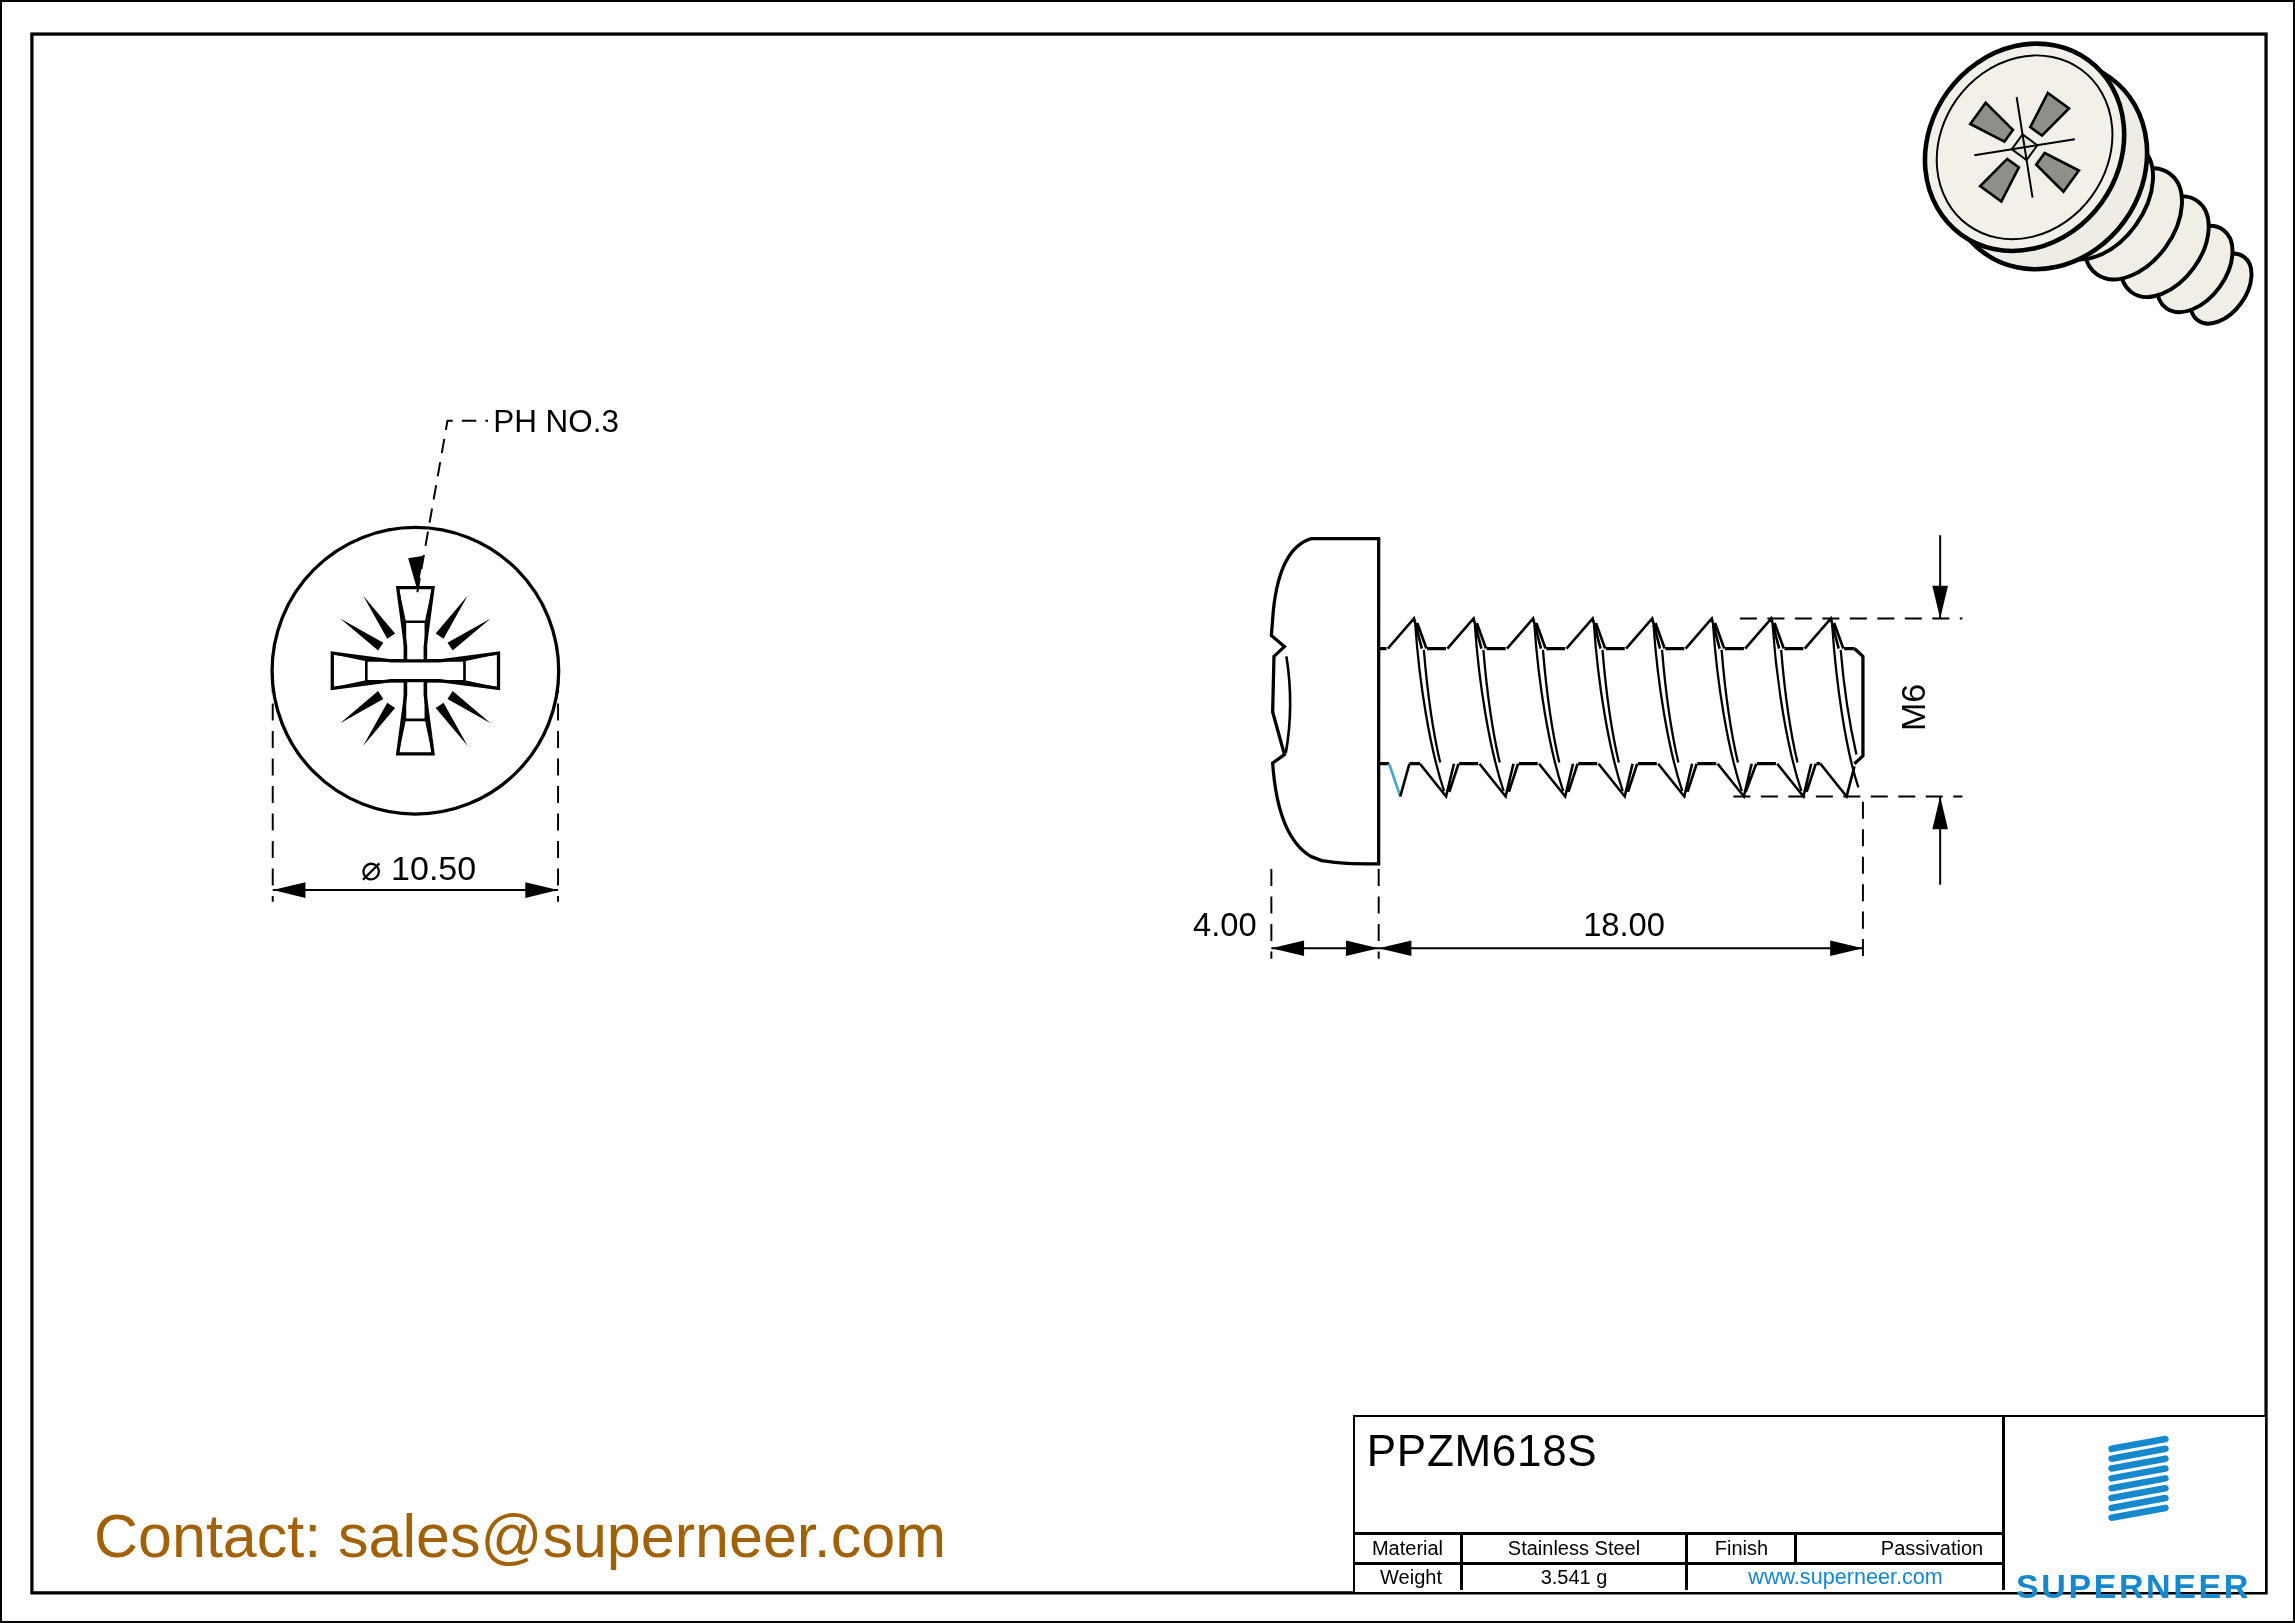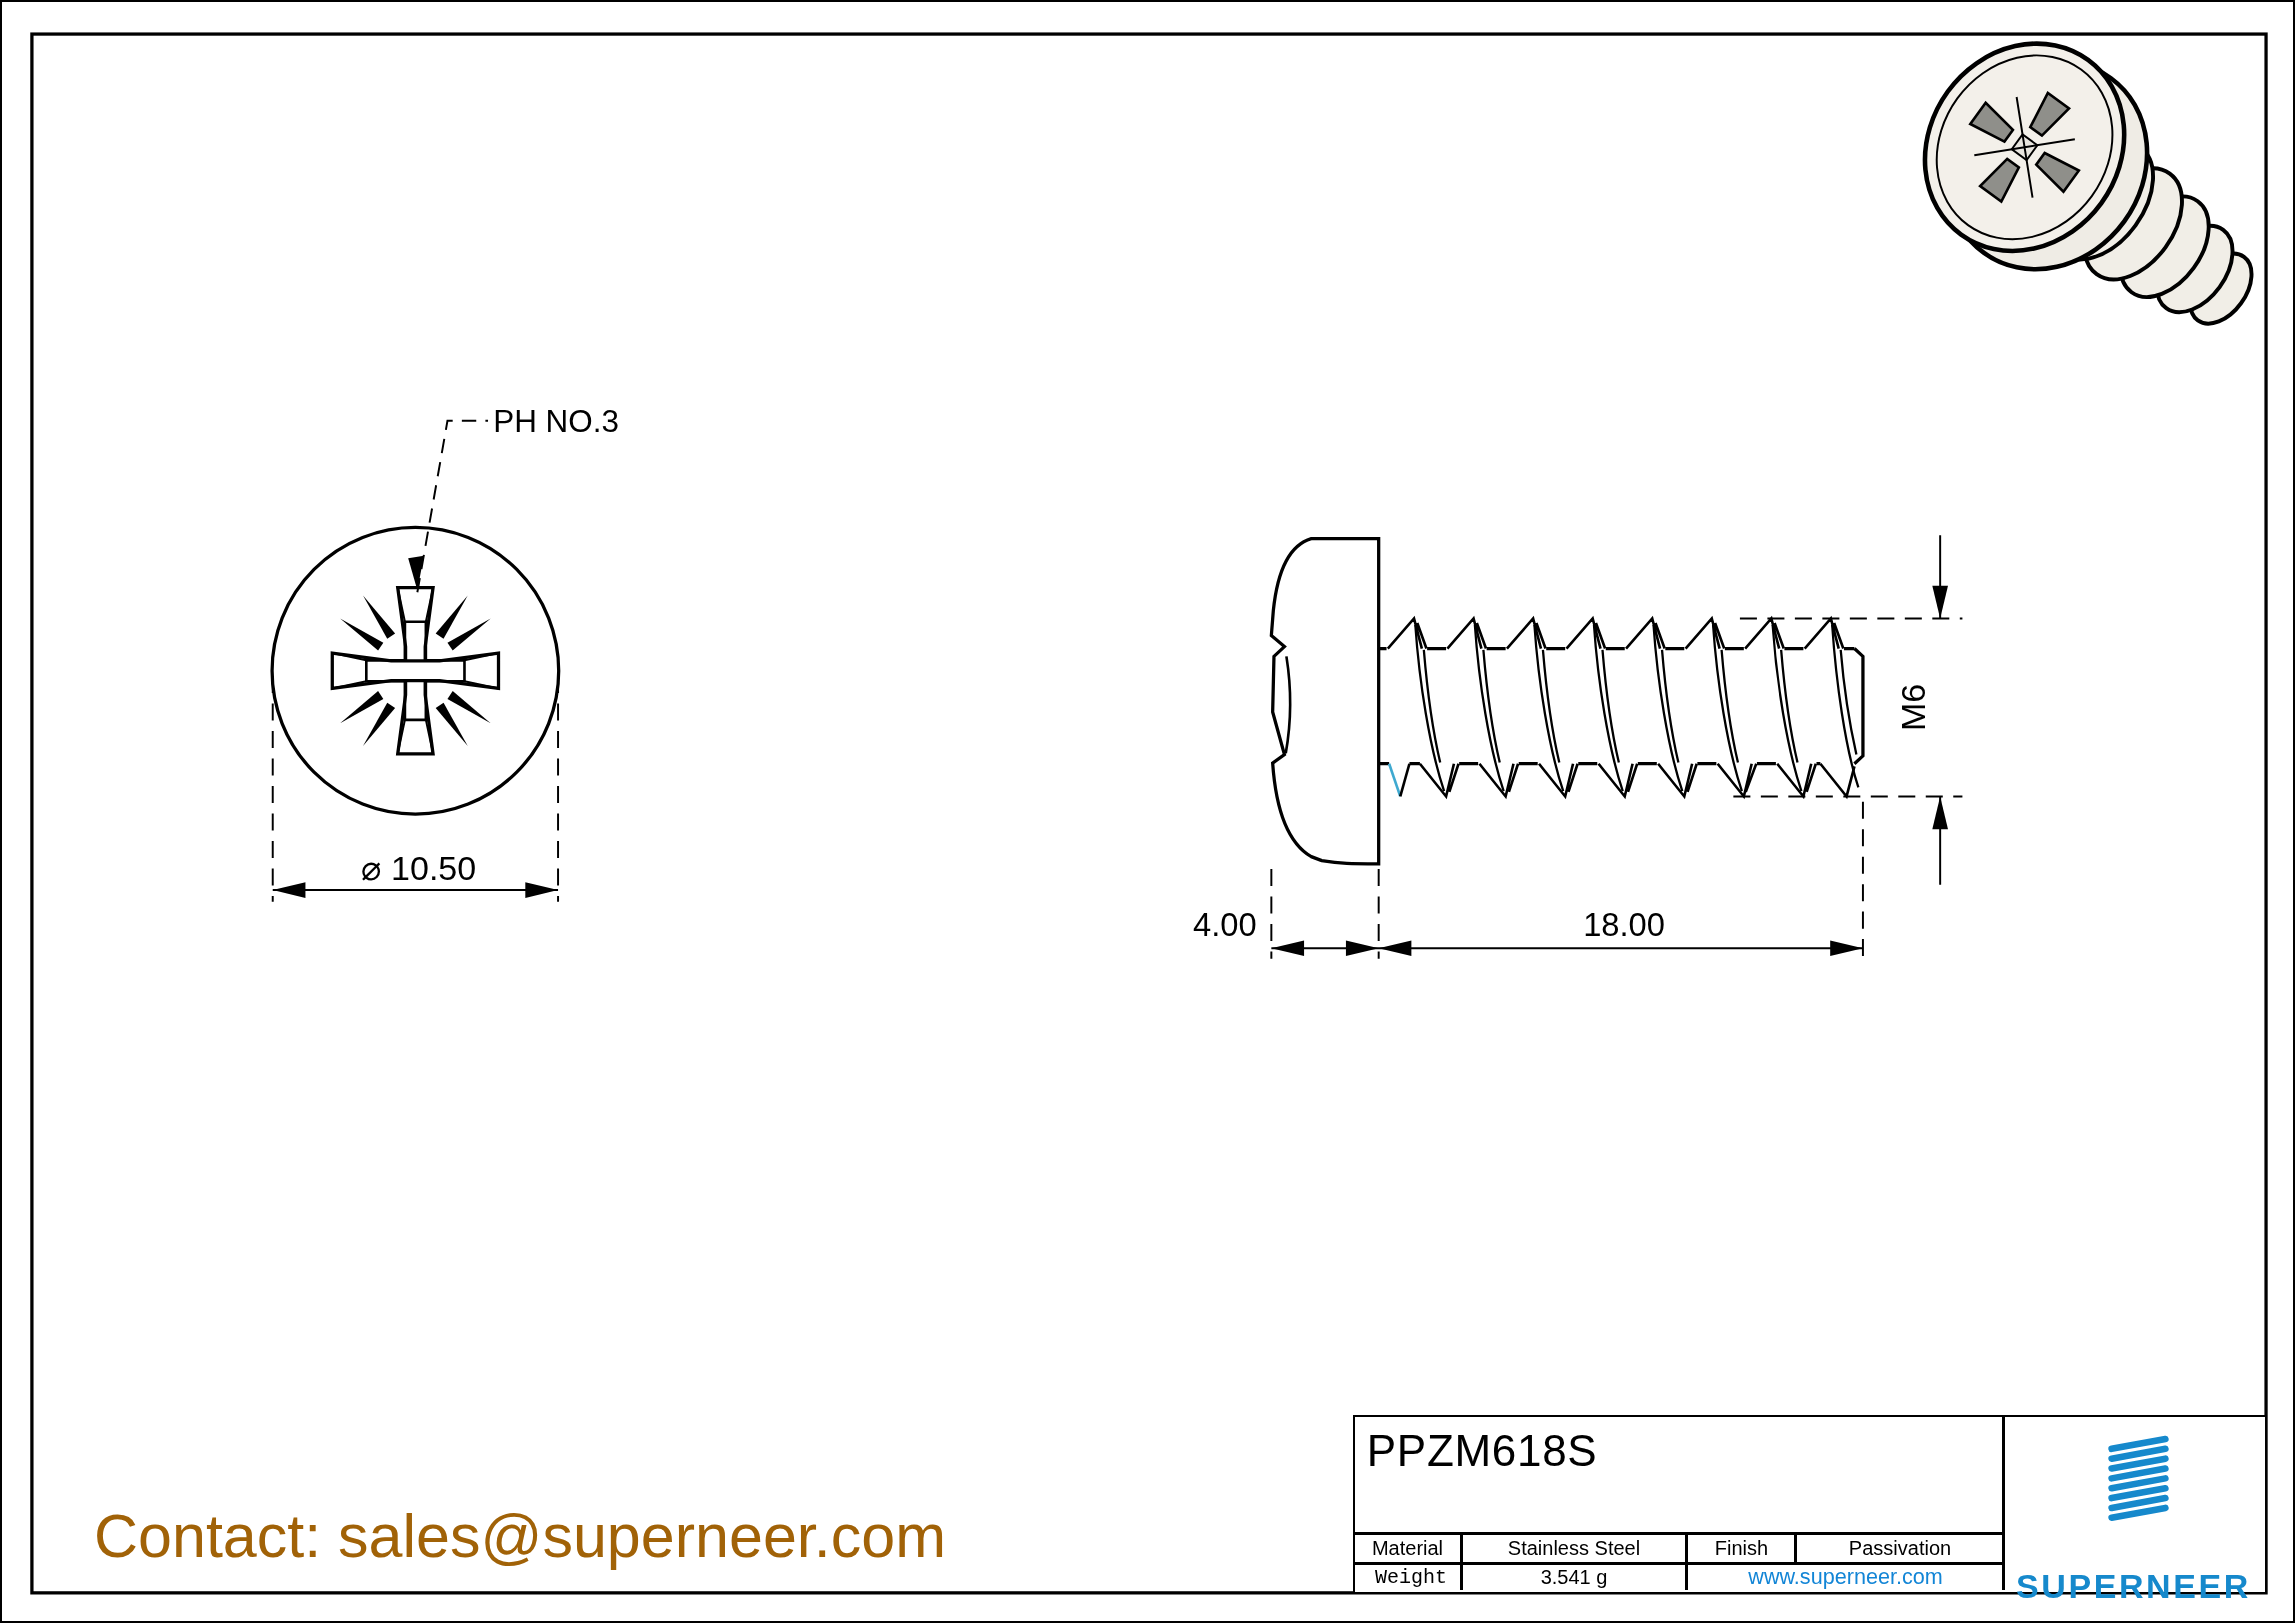--- a/index.html
+++ b/index.html
@@ -168,23 +168,23 @@
     <div class="hline" style="left:0;top:145px;width:650px;height:2.6px;"></div>
     <div class="vline" style="left:105px;top:115px;width:2.6px;height:58px;"></div>
     <div class="vline" style="left:330px;top:115px;width:2.6px;height:58px;"></div>
     <div class="vline" style="left:439px;top:115px;width:2.6px;height:32px;"></div>
 
     <div class="tb-part">PPZM618S</div>
 
     <div class="tb-cell" style="left:0;top:118px;width:105px;height:27px;">Material</div>
     <div class="tb-cell" style="left:108px;top:118px;width:222px;height:27px;">Stainless Steel</div>
     <div class="tb-cell" style="left:333px;top:118px;width:107px;height:27px;">Finish</div>
-    <div class="tb-cell" style="left:442px;top:118px;width:206px;height:27px;">Passivation</div>
-
-    <div class="tb-cell" style="left:0;top:147px;width:112px;height:26px;font-family:Liberation Mono, monospace;">Weight</div>
+    <div class="tb-cell" style="left:442px;top:118px;width:206px;height:27px;padding-left:32px;">Passivation</div>
+
+    <div class="tb-cell" style="left:0;top:147px;width:112px;height:26px;">Weight</div>
     <div class="tb-cell" style="left:108px;top:147px;width:222px;height:26px;">3.541 g</div>
     <div class="tb-cell tb-link" style="left:333px;top:147px;width:315px;height:26px;">www.superneer.com</div>
 
     <div class="logo-panel">
       <svg class="logo-stripes" width="63" height="92" viewBox="0 0 96 140">
         <g stroke="#1689CC" stroke-width="10" stroke-linecap="round">
           <line x1="7" y1="21" x2="89" y2="6"></line>
           <line x1="7" y1="36" x2="89" y2="21"></line>
           <line x1="7" y1="51" x2="89" y2="36"></line>
           <line x1="7" y1="66" x2="89" y2="51"></line>

